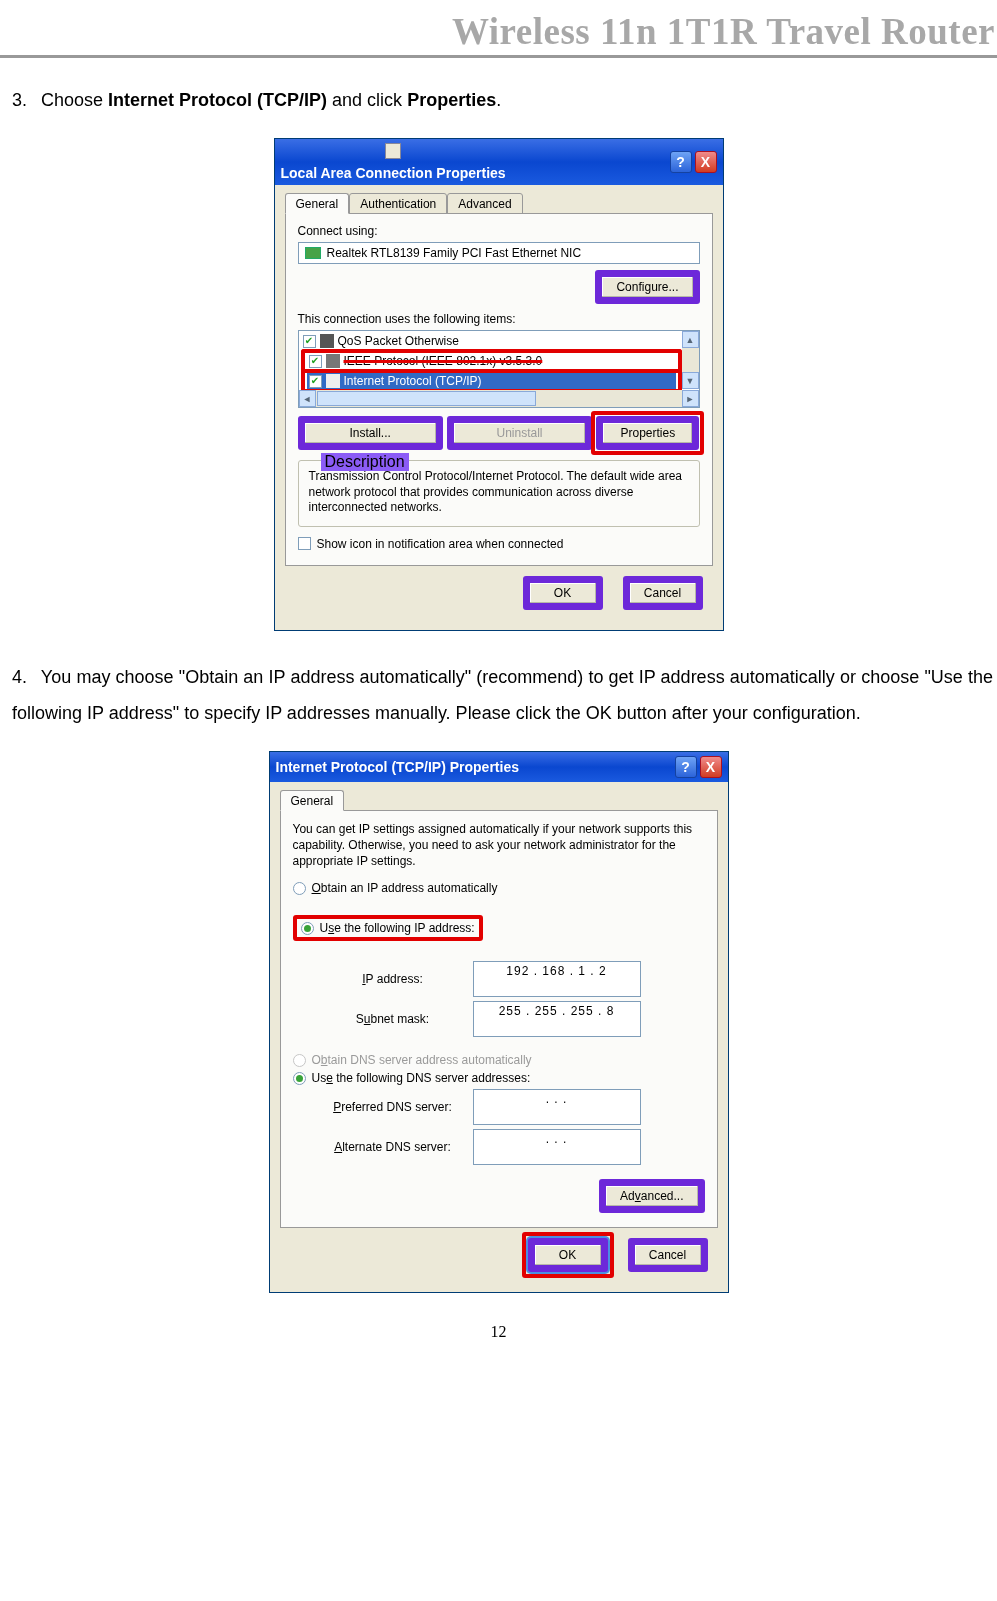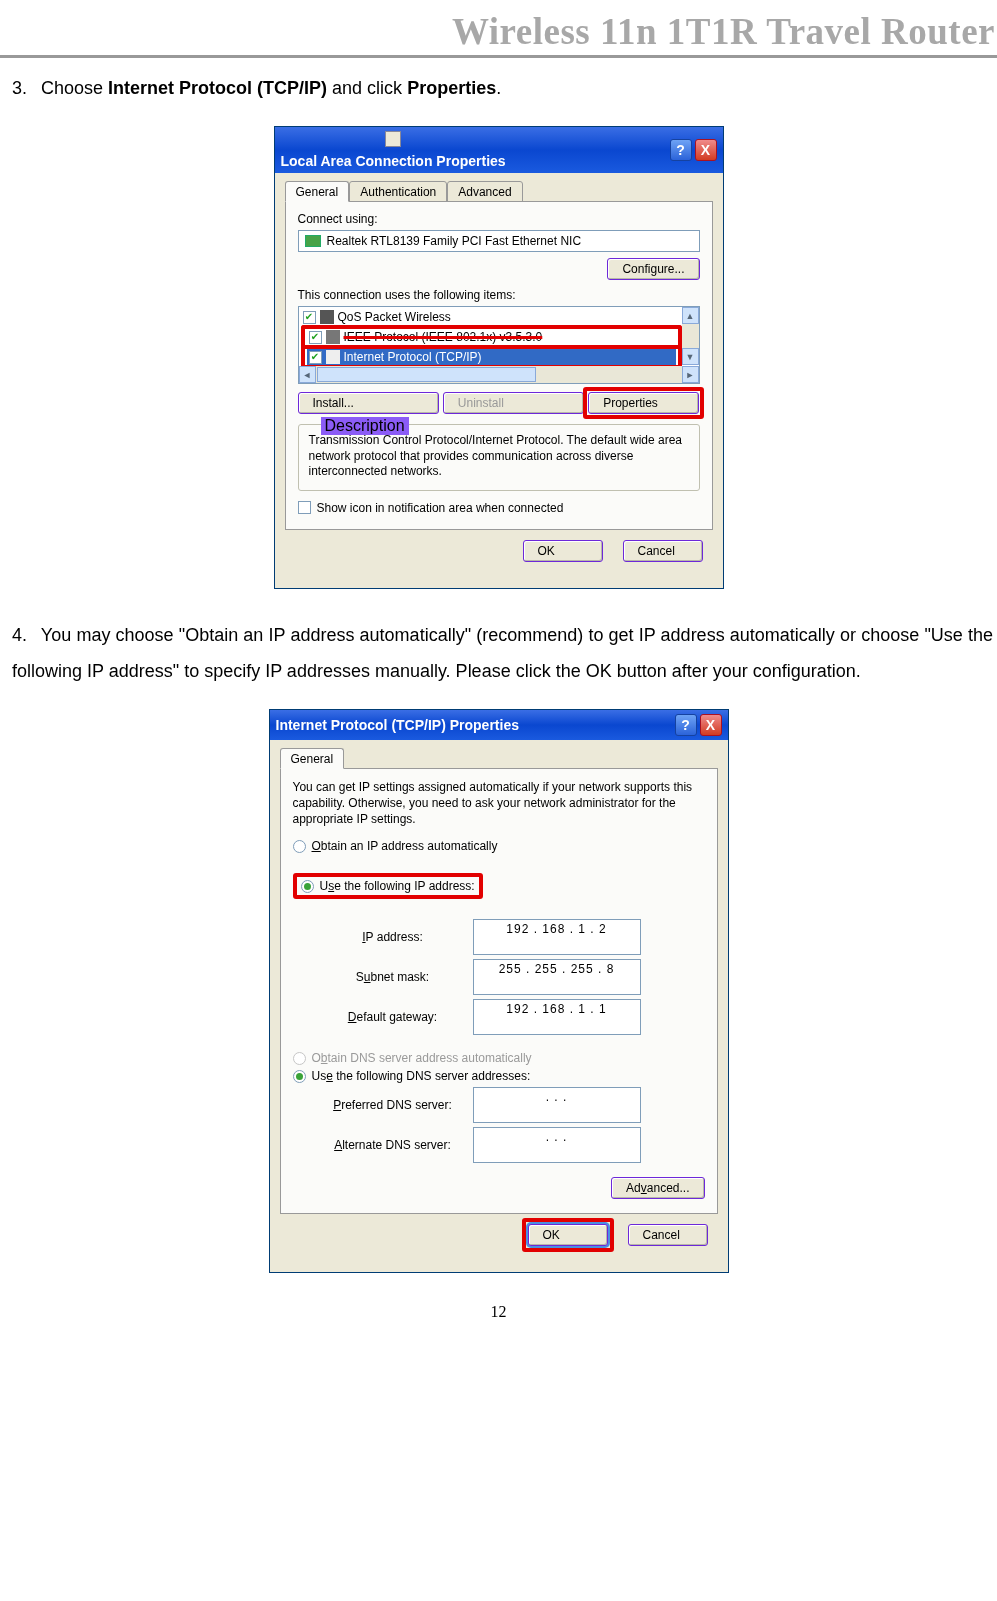--- a/index.html
+++ b/index.html
@@ -8,21 +8,21 @@
     background: #fff;
     color: #000;
     width: 997px;
     margin: 0 auto;
     padding: 10px 0 30px 0;
   }
   .page-header {
     border-bottom: 3px solid #999;
     text-align: right;
     padding: 0 2px 2px 6px;
-    margin-bottom: 12px;
+    margin-bottom: 24px;
   }
   .page-header-title {
     font-family: "Times New Roman", Times, serif;
     font-size: 37px;
     font-weight: bold;
     color: #a8a8a8;
     letter-spacing: 0.5px;
   }
   .instruction {
     font-size: 18px;
@@ -65,43 +65,43 @@
   }
   .xp-title-btns { display: flex; gap: 3px; }
   .xp-title-btn {
     width: 22px; height: 22px;
     background: linear-gradient(to bottom,#6ea3f5,#2b63d9);
     border: 1px solid #1542a0; border-radius:3px;
     display:flex;align-items:center;justify-content:center;
     color:#fff;font-weight:bold;font-size:14px;
   }
   .xp-title-btn.close { background: linear-gradient(to bottom,#f08b8b,#d23c22); border-color:#a12; }
-  .xp-body { padding: 8px 10px 16px 10px; }
+  .xp-body { padding: 8px 10px 10px 10px; }
   .xp-tabs { display:flex; margin-bottom: -1px; }
   .xp-tab {
     background:#ece9d8; border:1px solid #999;
     padding:3px 10px 2px; font-size:12px;
     border-top-left-radius:3px; border-top-right-radius:3px;
     margin-right:0px; position:relative;
   }
   .xp-tab.active { background:#fbfbf9; border-bottom-color:#fbfbf9; z-index:2; }
   .xp-tab-pane {
     background:#fbfbf9; border:1px solid #999;
     padding:10px 12px 14px; position:relative; z-index:1;
   }
   .xp-fieldlabel { font-size:12px; margin-bottom:4px; }
   .xp-textbox {
     background:#fff; border:1px solid #7f9db9;
     padding:3px 6px; font-size:12px; width:100%;
     display:flex; align-items:center; gap:6px;
   }
   .device-icon { width:16px;height:12px;background:#47a347;display:inline-block;border:1px solid #2a6; }
   .xp-button {
-    background:#ece9d8; border:1px solid #6d28d9; border-radius:3px;
-    padding:3px 14px; font-size:12px; min-width:80px; text-align:left;
+    background:#ece9d8; border:7px solid #6d28d9; border-radius:3px;
+    padding:3px 14px; font-size:12px; min-width:80px; text-align:center;
     box-shadow: inset -1px -1px 0 #b8b8a8, inset 1px 1px 0 #fff;
   }
   .xp-button.disabled { color:#999; }
   .xp-button.default { box-shadow: 0 0 0 2px #4a8fe2, inset -1px -1px 0 #b8b8a8, inset 1px 1px 0 #fff; }
   .row-right { display:flex; justify-content:flex-end; margin-top:6px; gap:6px; }
   .listbox {
     border:1px solid #7f9db9; background:#fff;
     height:78px; position:relative; overflow:hidden;
   }
   .list-inner { padding:2px 2px; }
@@ -196,21 +196,21 @@
         <div class="row-right">
           <div class="xp-button">Configure...</div>
         </div>
         <div class="xp-fieldlabel" style="margin-top:8px;">This connection uses the following items:</div>
 
         <div class="listbox">
           <div class="list-inner" style="padding-right:17px;padding-bottom:17px;">
             <div class="list-row">
               <span class="chk">✔</span>
               <span class="proto-icon" style="background:#555;"></span>
-              <span>QoS Packet Wireless</span>
+              <span>QoS Packet Otherwise</span>
             </div>
             <div style="border:4px solid #e20000;border-bottom:none;border-radius:3px 3px 0 0;padding:0 2px;">
               <div class="list-row">
                 <span class="chk">✔</span>
                 <span class="proto-icon" style="background:#777;"></span>
                 <span style="text-decoration:line-through;text-decoration-color:#e20000;text-decoration-thickness:3px;">IEEE Protocol (IEEE 802.1x) v3.5.3.0</span>
               </div>
             </div>
             <div class="red-box" style="border-radius:0 0 3px 3px;padding:0 2px;">
               <div class="list-row selected">
@@ -298,24 +298,20 @@
         </div>
         <div class="ip-grid">
           <div class="ip-row">
             <span class="lbl"><span class="u">I</span>P address:</span>
             <div class="ip-input">192 . 168 .  1  .  2</div>
           </div>
           <div class="ip-row">
             <span class="lbl">S<span class="u">u</span>bnet mask:</span>
             <div class="ip-input">255 . 255 . 255 .  8</div>
           </div>
-          <div class="ip-row">
-            <span class="lbl"><span class="u">D</span>efault gateway:</span>
-            <div class="ip-input">192 . 168 .  1  .  1</div>
-          </div>
         </div>
 
         <div style="height:8px;"></div>
 
         <div class="radio-row disabled">
           <span class="radio" style="border-color:#c6c6c6;"></span>
           <span>O<span class="u">b</span>tain DNS server address automatically</span>
         </div>
         <div class="radio-row">
           <span class="radio sel"></span>

